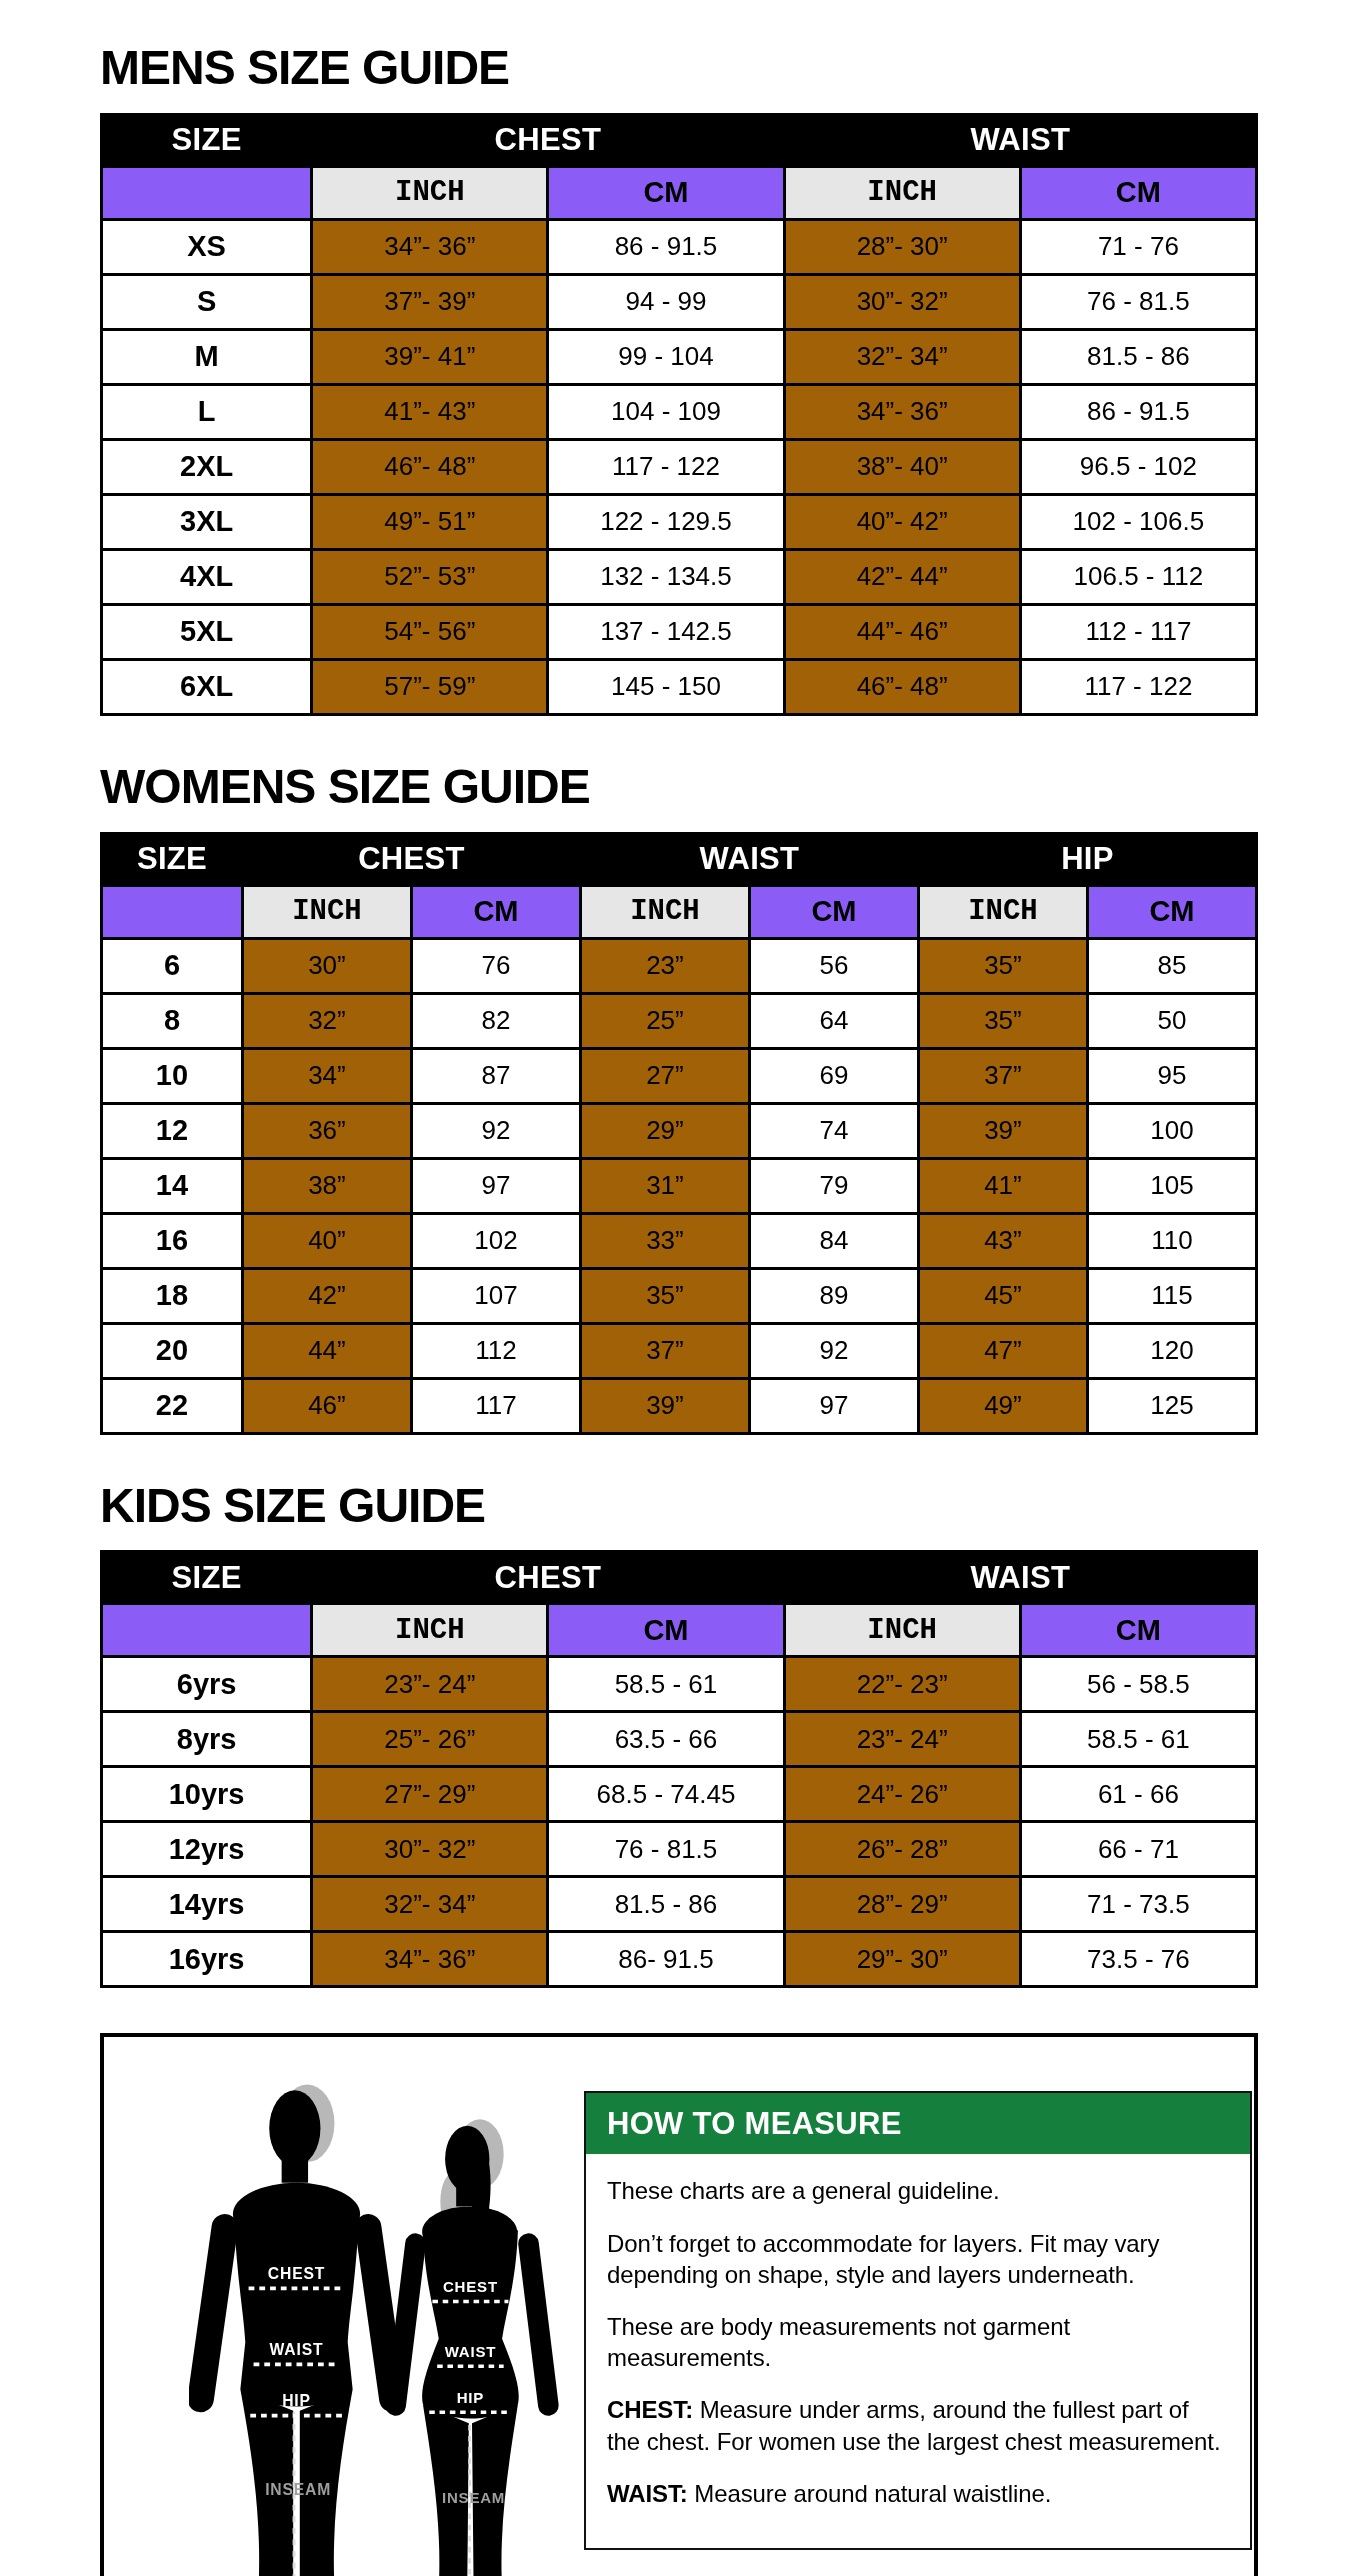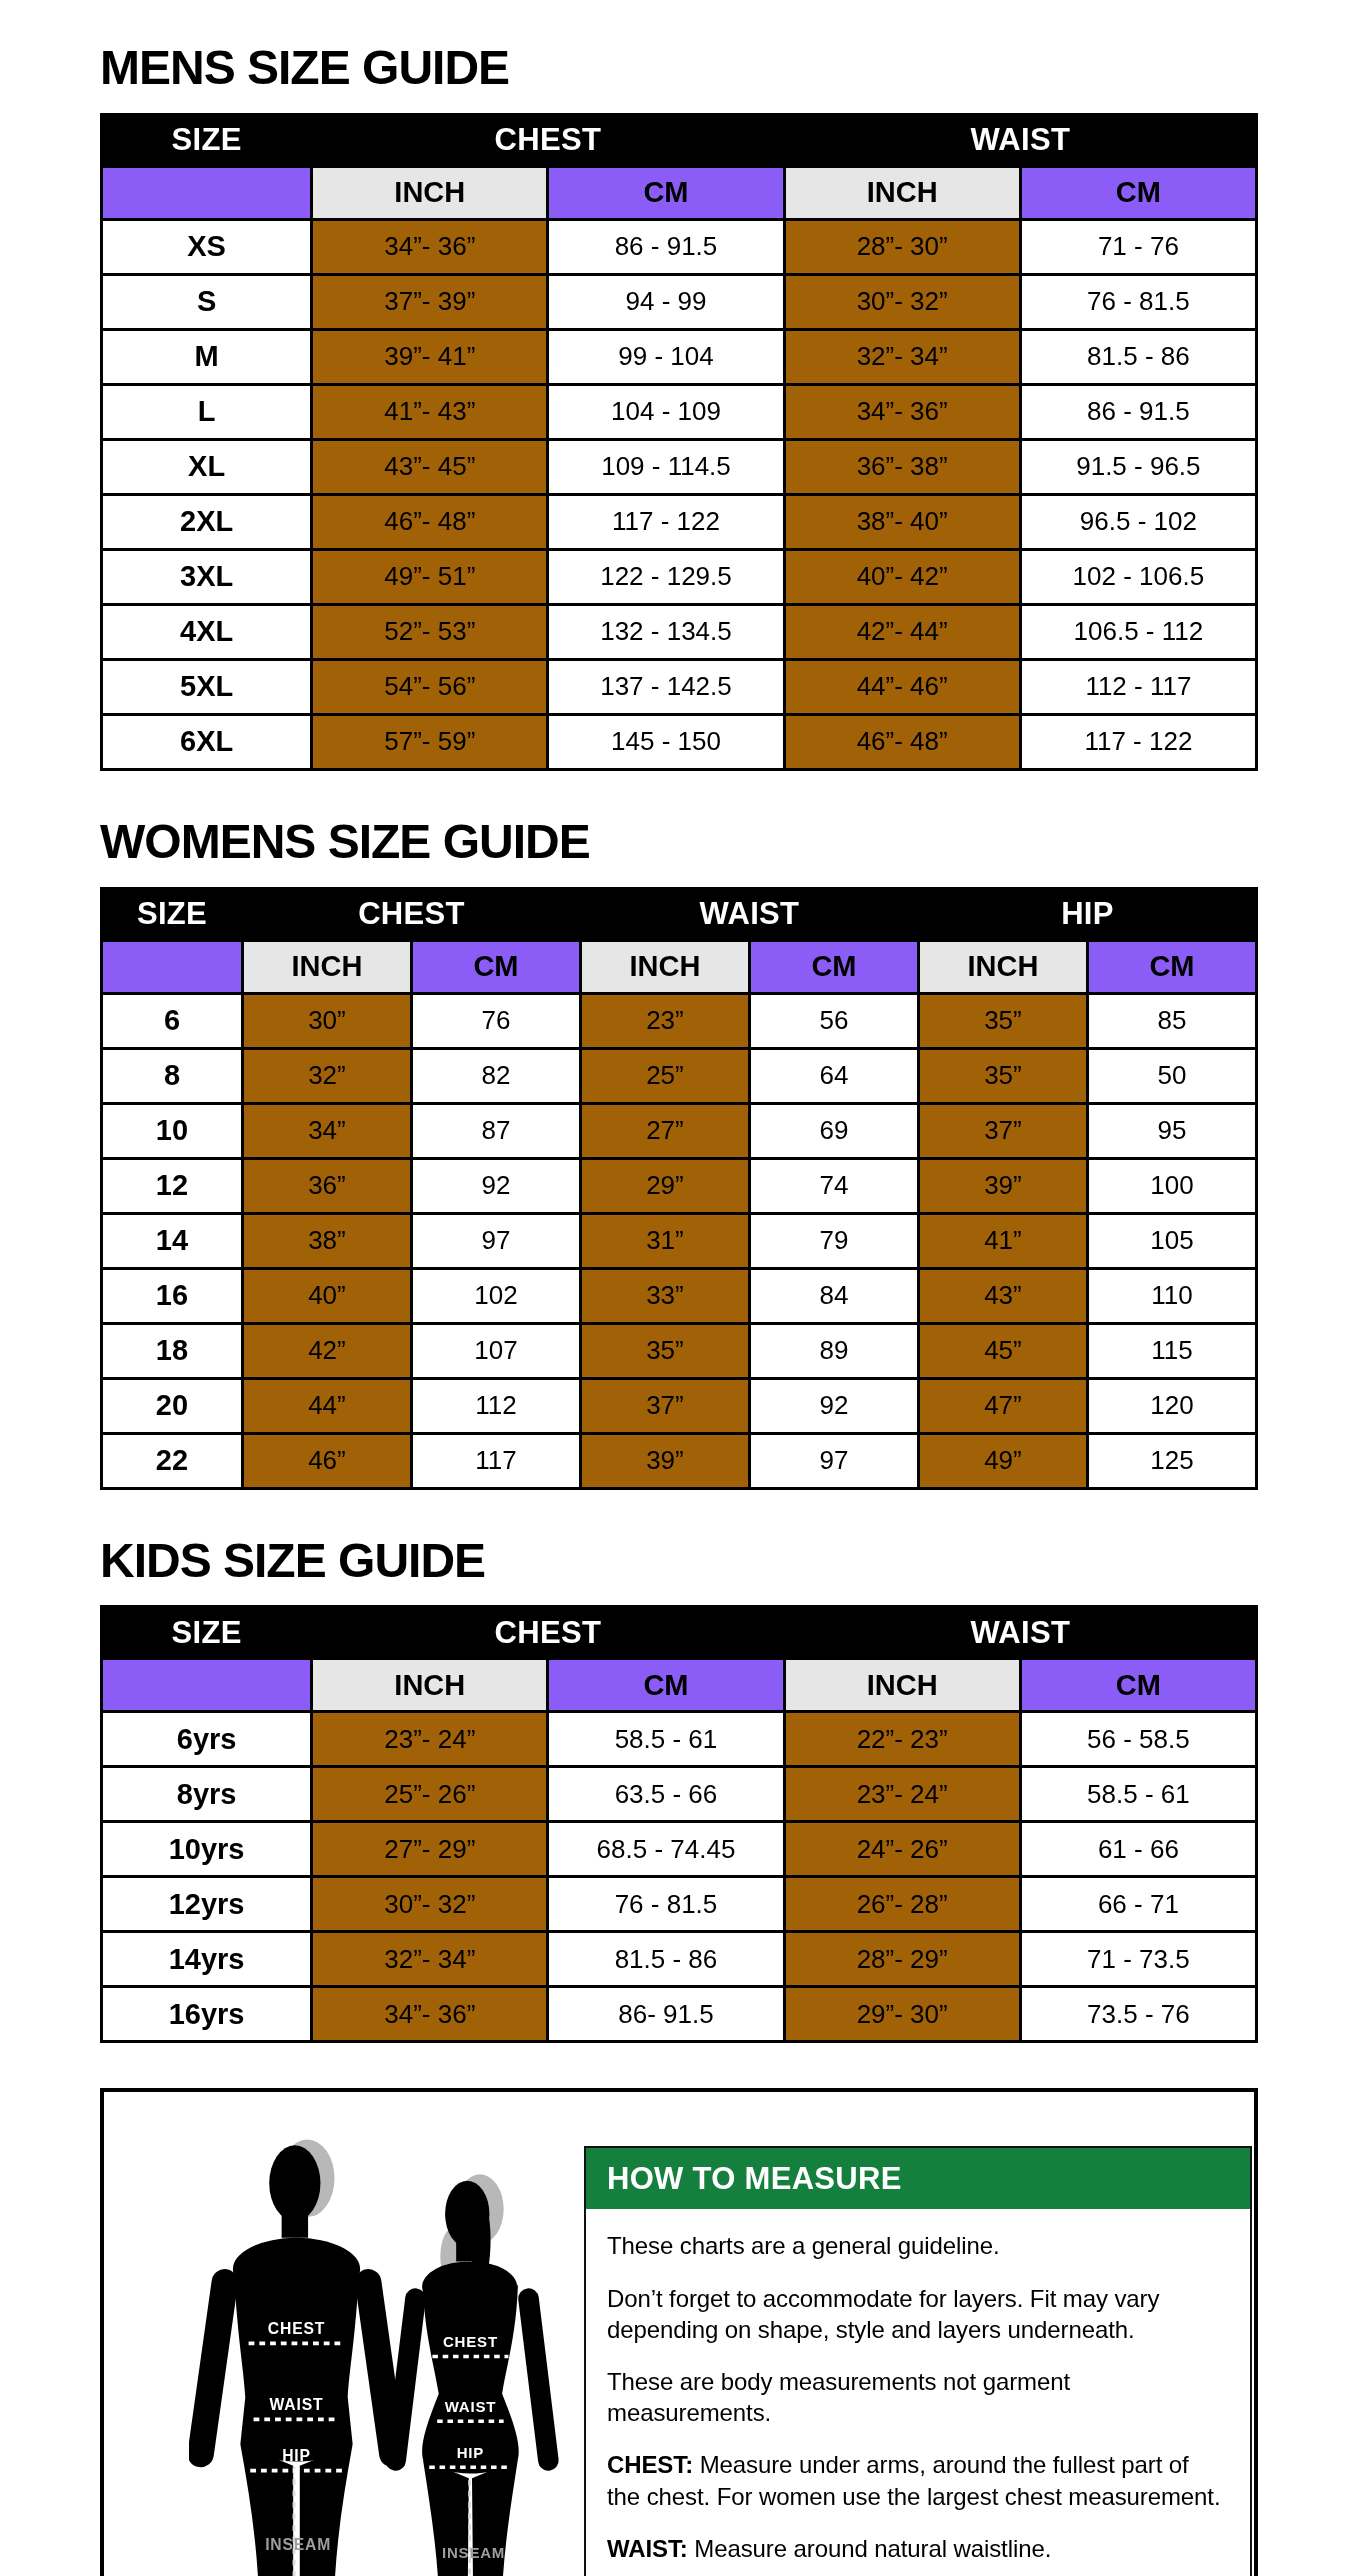--- a/index.html
+++ b/index.html
@@ -4,21 +4,21 @@
 <style>
   html,body{margin:0;padding:0;}
   body{width:1357px;height:2576px;background:#ffffff;font-family:"Liberation Sans",sans-serif;color:#000;}
   .page{width:1158px;margin-left:100px;padding-top:42px;}
   .section-title{font-size:48px;font-weight:bold;letter-spacing:-1px;margin:0 0 18px 0;line-height:1.1;}
   .size-section{margin-bottom:45px;}
   table.size-table{width:100%;border-collapse:collapse;table-layout:fixed;}
   table.size-table th,table.size-table td{border:3.5px solid #000;text-align:center;vertical-align:middle;padding:0;}
   tr.bar th{background:#000;color:#fff;font-size:31px;font-weight:bold;height:49px;border-color:#000;letter-spacing:0.3px;}
   tr.sub th{font-size:29px;font-weight:bold;height:50px;background:#8b5cf6;}
-  tr.sub th.shaded{background:#e6e6e6;}
+  tr.sub th.shaded{background:#e6e6e6;font-family:Liberation Mono, monospace;}
   tbody td{height:52px;font-size:26px;background:#fff;}
   tbody td.shaded{background:#a16207;}
   tbody td.size-col{font-weight:bold;font-size:29px;}
   col.c-size5{width:18.2%;} col.c-val5{width:20.45%;}
   col.c-size7{width:12.2%;} col.c-val7{width:14.63%;}
   
   .measure-panel{position:relative;height:568px;border:4.2px solid #000;background:#fff;margin-top:2.8px;}
   .figure{position:absolute;}
   .male-figure{left:85px;top:45px;width:215px;height:512px;}
   .female-figure{left:273px;top:73px;width:190px;height:481px;}
@@ -83,27 +83,20 @@
             <td>81.5 - 86</td>
           </tr>
           <tr>
             <td class="size-col">L</td>
             <td class="shaded">41”- 43”</td>
             <td>104 - 109</td>
             <td class="shaded">34”- 36”</td>
             <td>86 - 91.5</td>
           </tr>
           <tr>
-            <td class="size-col">XL</td>
-            <td class="shaded">43”- 45”</td>
-            <td>109 - 114.5</td>
-            <td class="shaded">36”- 38”</td>
-            <td>91.5 - 96.5</td>
-          </tr>
-          <tr>
             <td class="size-col">2XL</td>
             <td class="shaded">46”- 48”</td>
             <td>117 - 122</td>
             <td class="shaded">38”- 40”</td>
             <td>96.5 - 102</td>
           </tr>
           <tr>
             <td class="size-col">3XL</td>
             <td class="shaded">49”- 51”</td>
             <td>122 - 129.5</td>

